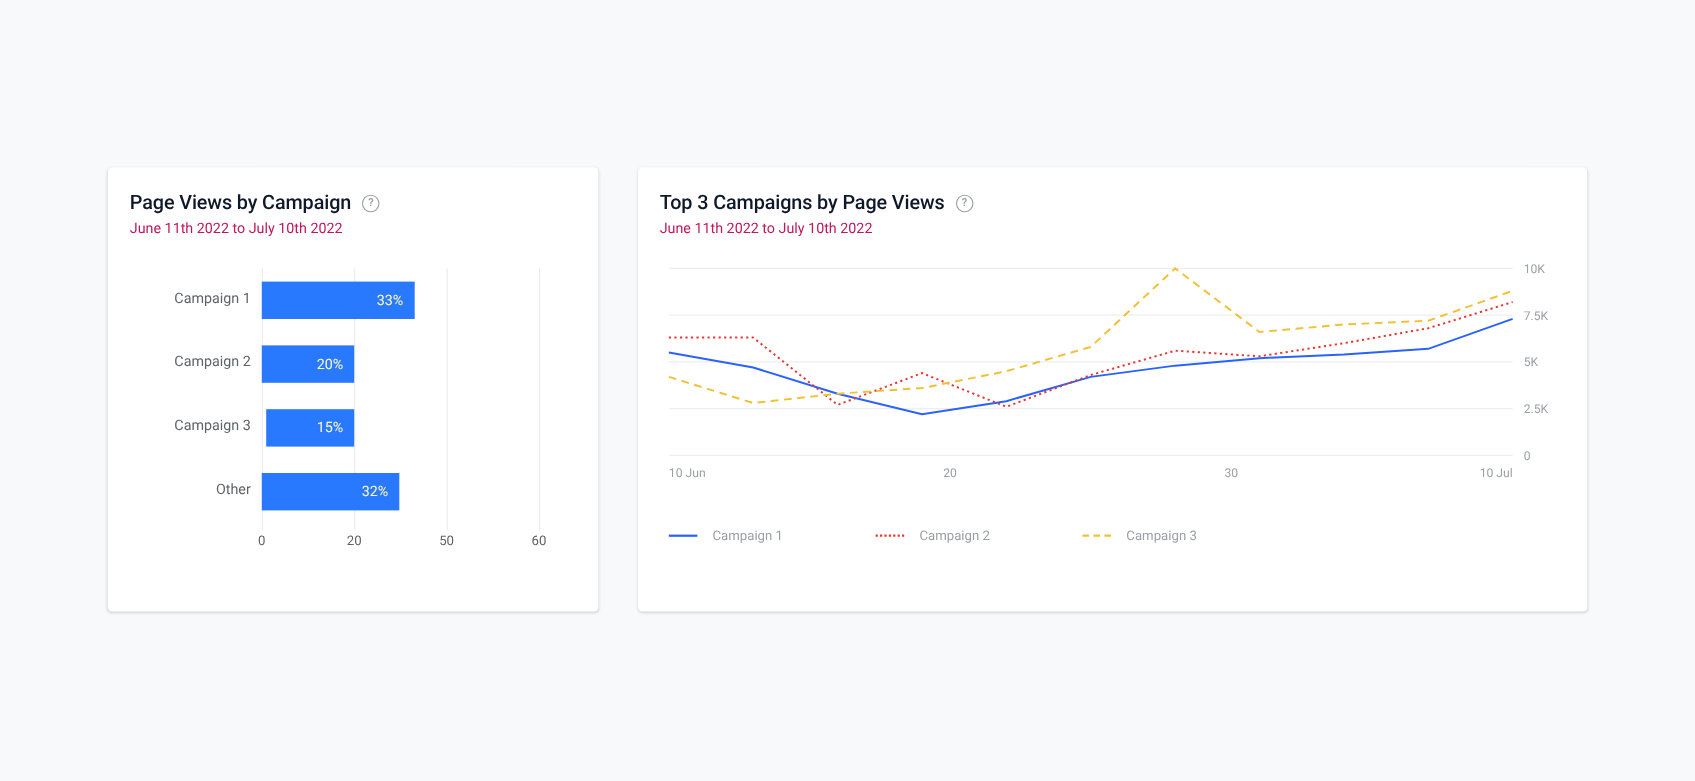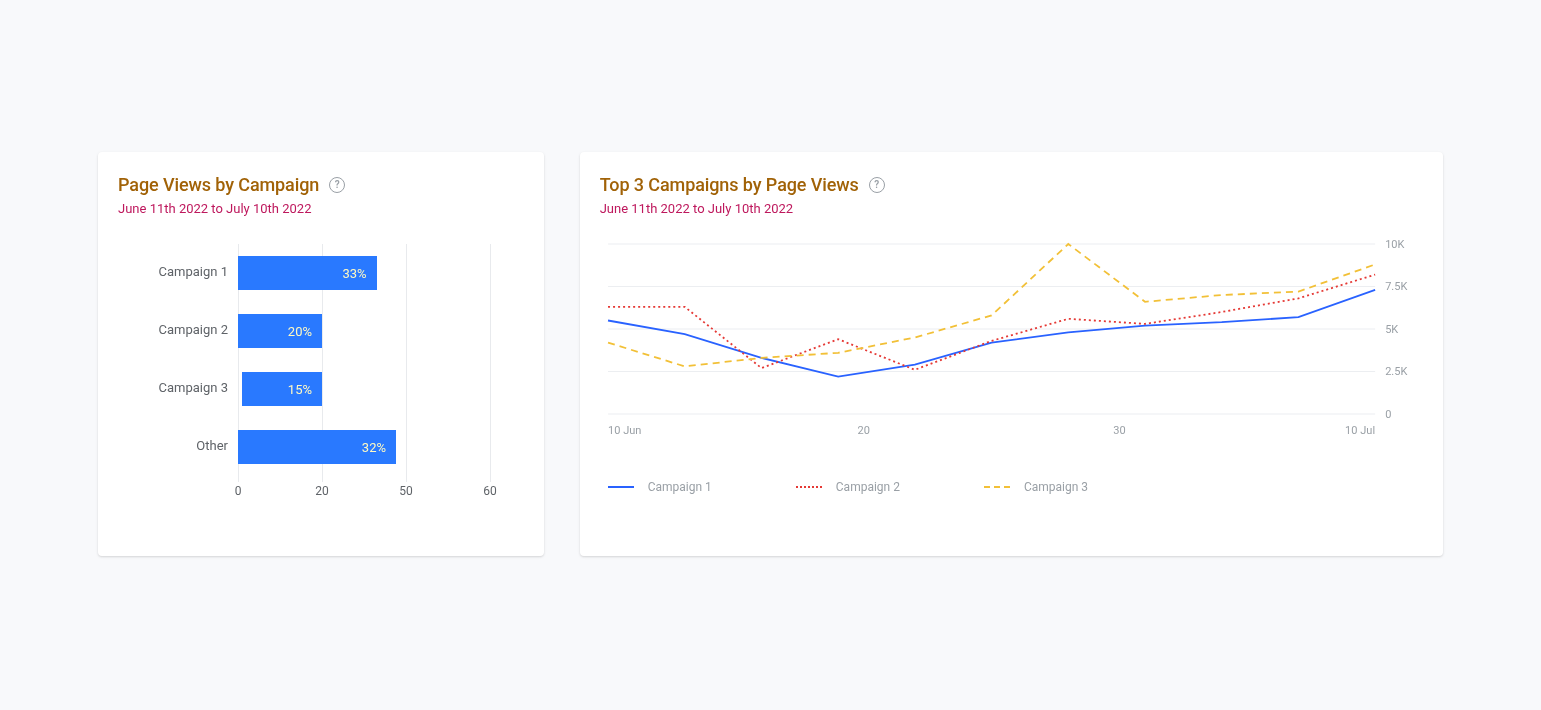--- a/index.html
+++ b/index.html
@@ -21,21 +21,21 @@
     border-radius: 4px;
     box-shadow: 0 1px 3px rgba(0,0,0,0.1), 0 1px 2px rgba(0,0,0,0.06);
     padding: 22px 20px 24px 20px;
   }
   .card-left { width: 446px; height: 404px; }
   .card-right { width: 864px; height: 404px; }
   .card-header { display: flex; align-items: center; gap: 10px; }
   .card-title {
     font-size: 18px;
     font-weight: 500;
-    color: #a16207;
+    color: #0f172a;
     letter-spacing: -0.1px;
   }
   .help-icon {
     width: 16px; height: 16px;
     border: 1.5px solid #9aa0a6;
     border-radius: 50%;
     display: inline-flex;
     align-items: center;
     justify-content: center;
     font-size: 10px;
@@ -142,21 +142,21 @@
           <div class="bar-grid" style="left: 84px;"></div>
           <div class="bar-grid" style="left: 168px;"></div>
           <div class="bar-grid" style="left: 252px;"></div>
           <div class="bar-label-col" style="top: 20px;">Campaign 1</div>
           <div class="bar-rect" style="left: 0px; top: 12px; width: 138.6px; background: rgb(41, 121, 255);">33%</div>
           <div class="bar-label-col" style="top: 78px;">Campaign 2</div>
           <div class="bar-rect" style="left: 0px; top: 70px; width: 84px; background: rgb(41, 121, 255);">20%</div>
           <div class="bar-label-col" style="top: 136px;">Campaign 3</div>
           <div class="bar-rect" style="left: 4px; top: 128px; width: 80px; background: rgb(41, 121, 255);">15%</div>
           <div class="bar-label-col" style="top: 194px;">Other</div>
-          <div class="bar-rect" style="left: 0px; top: 186px; width: 158px; background: rgb(41, 121, 255);">32%</div>
+          <div class="bar-rect" style="left: 0px; top: 186px; width: 125px; background: rgb(41, 121, 255);">32%</div>
           <div class="bar-axis-ticks" style="top: 240px;">
             <div class="bar-tick" style="left: 0px;">0</div>
             <div class="bar-tick" style="left: 84px;">20</div>
             <div class="bar-tick" style="left: 168px;">50</div>
             <div class="bar-tick" style="left: 252px;">60</div>
           </div>
         </div>
     </div>
   </div>
 

